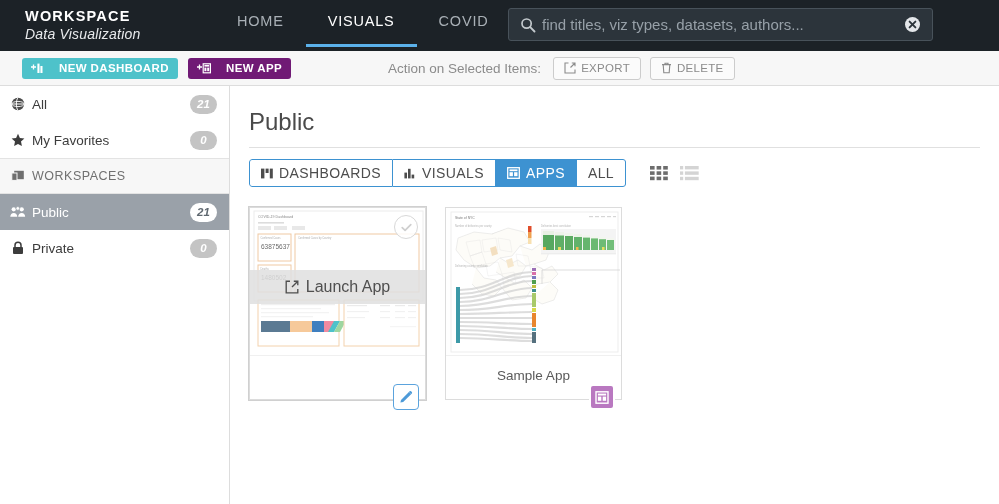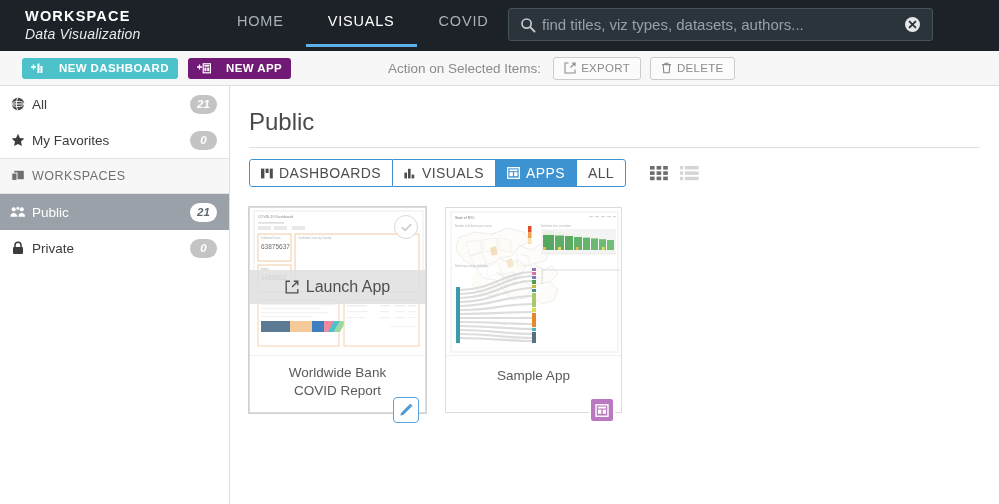--- a/index.html
+++ b/index.html
@@ -453,21 +453,20 @@
 
           <div class="launch-overlay">
             <svg width="14" height="14" viewBox="0 0 14 14">
               <path d="M5 1.2H1.2v11.6h11.6V9" fill="none" stroke="#4f4f4f" stroke-width="1.35"></path>
               <path d="M7 7 12.8 1.2M8.8 1.2h4v4" fill="none" stroke="#4f4f4f" stroke-width="1.35"></path>
             </svg>
             <span>Launch App</span>
           </div>
         </div>
 
-        <div class="card-title">Worldwide Bank COVID Report</div>
 
         <div class="corner-btn corner-edit">
           <svg width="14" height="14" viewBox="0 0 14 14">
             <path d="M1.4 12.6 2 9.9 9.9 2l2.2 2.2L4.2 12z" fill="#4d9ad8"></path>
             <path d="M10.6 1.3 9.9 2l2.2 2.2.7-.7a1.1 1.1 0 0 0 0-1.5l-.7-.7a1.1 1.1 0 0 0-1.5 0z" fill="#4d9ad8"></path>
           </svg>
         </div>
       </div>
 
       <div class="card">

